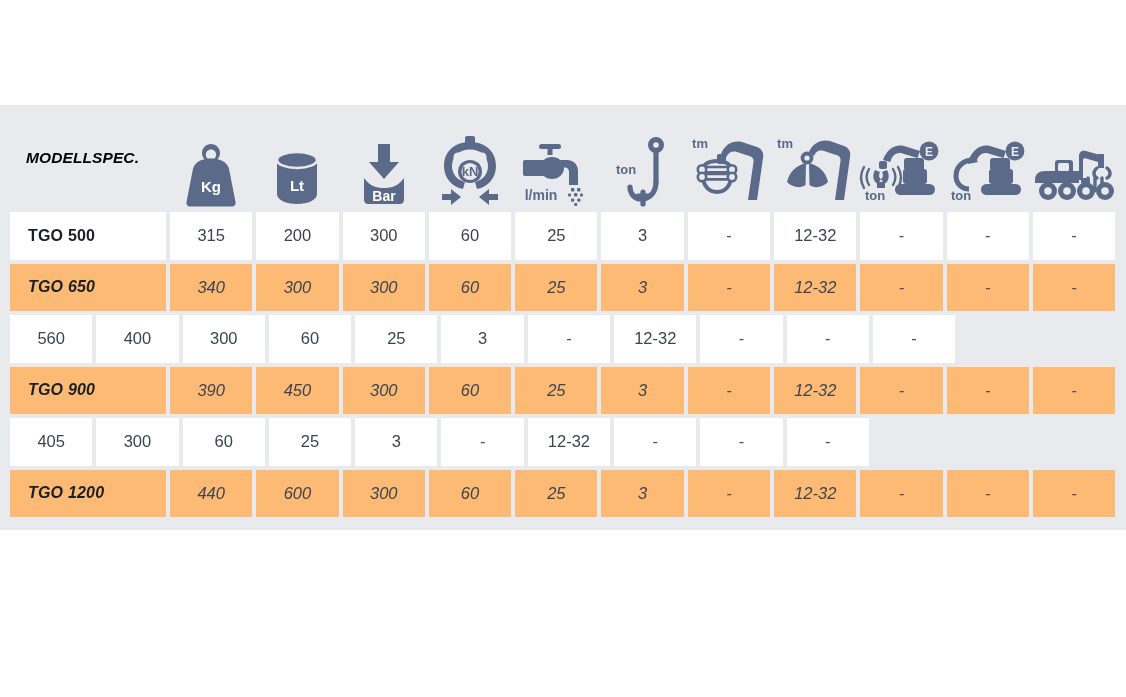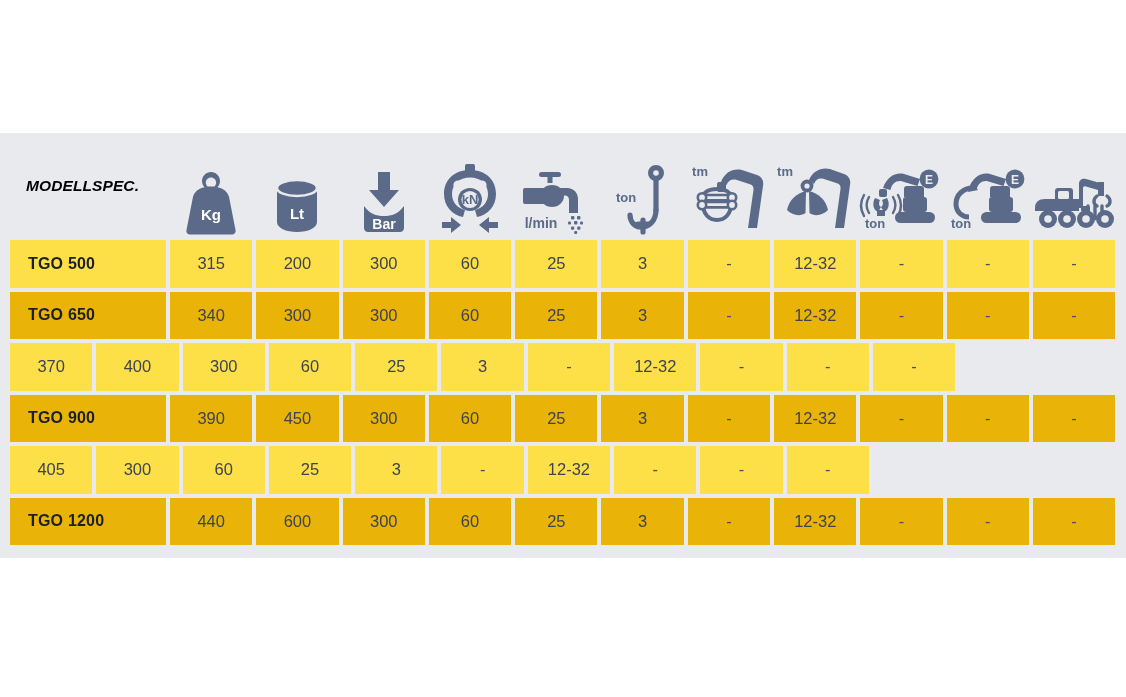--- a/index.html
+++ b/index.html
@@ -16,21 +16,20 @@
   }
 
   #panel {
     position: absolute;
     left: 0px;
     top: 105px;
     width: 1126px;
     height: 425px;
     background: #e8eaee;
     box-sizing: border-box;
-    margin-top: 28px;
   }
 
   #table {
     position: absolute;
     left: 8px;
     top: 0px;
     width: 1110px;
     height: 425px;
   }
 
@@ -82,22 +81,22 @@
     height: 51.5px;
     display: flex;
     align-items: center;
     justify-content: center;
     font-size: 16.5px;
     color: #3d4450;
     border: 2.5px solid #e8eaee;
     border-top-width: 2px;
     border-bottom-width: 2px;
   }
-  .brow.dark .bcell { background: #fde047; }
-  .brow.light .bcell { background: #eab308; }
+  .brow.dark .bcell { background: #ffffff; }
+  .brow.light .bcell { background: #fdba74; font-style: italic; }
 
   .bcell.model {
     justify-content: flex-start;
     padding-left: 18px;
     font-size: 16px;
     font-weight: bold;
     color: #1b2026;
     letter-spacing: 0.2px;
   }
   .bcell.dash { color: #4b525e; }
@@ -359,21 +358,21 @@
           <div class="bcell c-data">60</div>
           <div class="bcell c-data">25</div>
           <div class="bcell c-data">3</div>
           <div class="bcell c-data dash">-</div>
           <div class="bcell c-data">12-32</div>
           <div class="bcell c-data dash">-</div>
           <div class="bcell c-data dash">-</div>
           <div class="bcell c-data dash">-</div>
         </div>
         <div class="brow dark">
-          <div class="bcell c-data">370</div>
+          <div class="bcell c-data">560</div>
           <div class="bcell c-data">400</div>
           <div class="bcell c-data">300</div>
           <div class="bcell c-data">60</div>
           <div class="bcell c-data">25</div>
           <div class="bcell c-data">3</div>
           <div class="bcell c-data dash">-</div>
           <div class="bcell c-data">12-32</div>
           <div class="bcell c-data dash">-</div>
           <div class="bcell c-data dash">-</div>
           <div class="bcell c-data dash">-</div>

